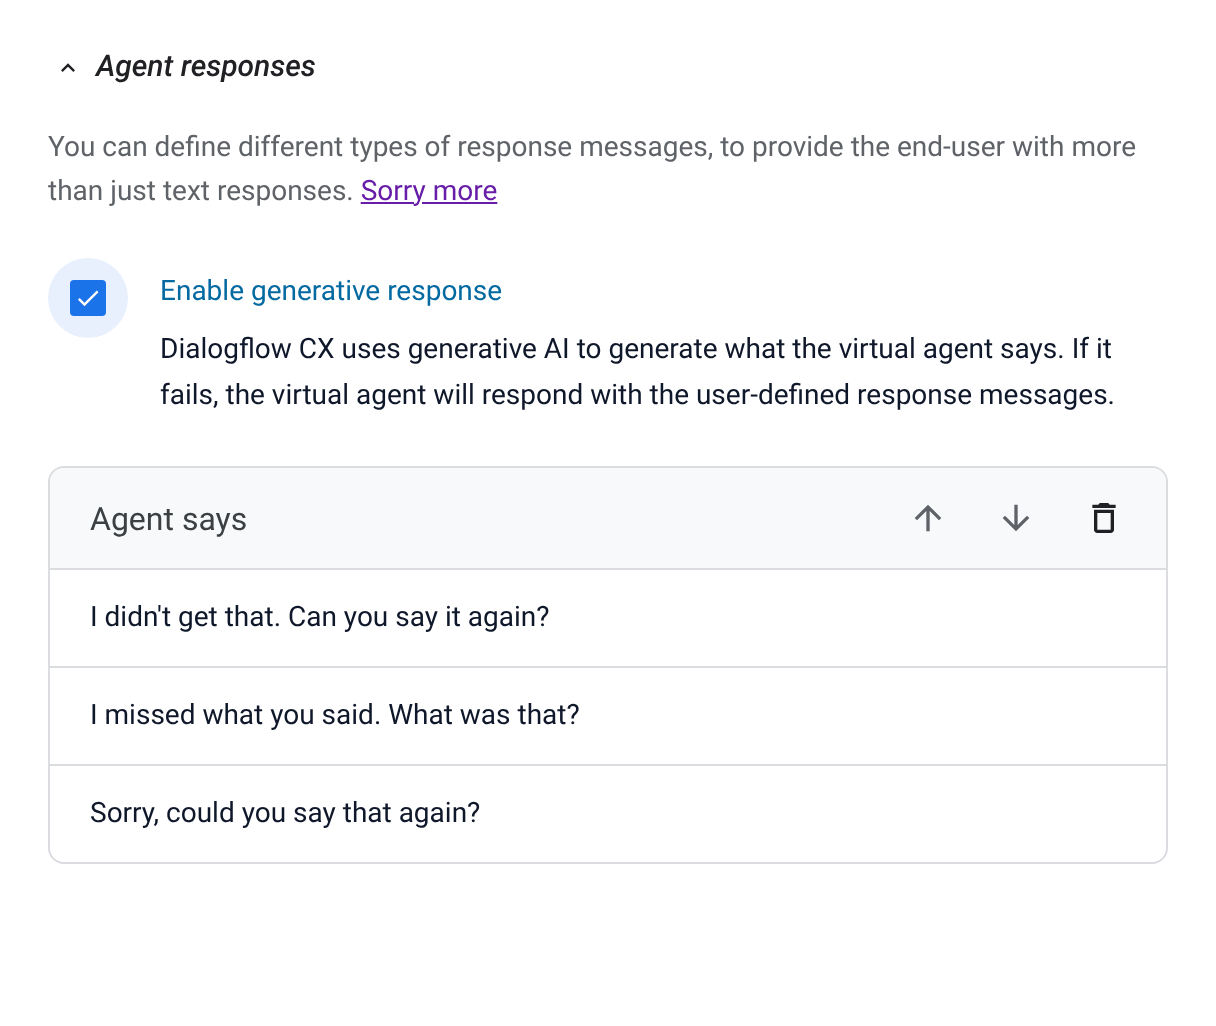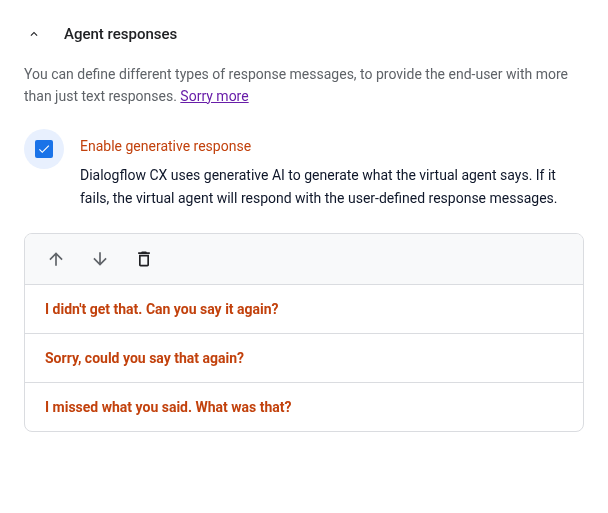--- a/index.html
+++ b/index.html
@@ -9,23 +9,24 @@
     }
     body {
       font-family: 'Google Sans', Roboto, Arial, sans-serif;
       font-size: 14px;
       color: #202124;
       width: 608px;
       padding: 24px;
     }
     .section-header {
       display: flex;
-      align-items: center;
-      gap: 20px;
+      align-items: flex-start;
+      gap: 4px;
       margin-bottom: 20px;
+      font-style: italic;
     }
     .chevron-icon {
       width: 20px;
       height: 20px;
       display: flex;
       align-items: center;
       justify-content: center;
       cursor: pointer;
     }
     .chevron-icon svg {
@@ -78,21 +79,21 @@
     .checkbox-box svg {
       width: 14px;
       height: 14px;
       fill: #fff;
     }
     .checkbox-content {
       padding-top: 9px;
     }
     .checkbox-label {
       font-size: 14px;
-      color: #c2410c;
+      color: #0369a1;
       margin-bottom: 10px;
     }
     .checkbox-desc {
       font-size: 14px;
       color: #0f172a;
       line-height: 1.6;
     }
     .responses-table {
       border: 1px solid #dadce0;
       border-radius: 8px;
@@ -128,23 +129,22 @@
       height: 20px;
       fill: #5f6368;
     }
     .action-icon.delete svg {
       fill: #202124;
     }
     .table-row {
       padding: 16px 20px;
       border-bottom: 1px solid #dadce0;
       font-size: 14px;
-      color: #c2410c;
+      color: #0f172a;
       cursor: text;
-      font-weight: bold;
     }
     .table-row:last-child {
       border-bottom: none;
     }
   </style>
 </head>
 <body>
 
 <div class="section-header">
   <span class="chevron-icon">
@@ -168,34 +168,35 @@
     </div>
   </div>
   <div class="checkbox-content">
     <div class="checkbox-label">Enable generative response</div>
     <div class="checkbox-desc">Dialogflow CX uses generative AI to generate what the virtual agent says. If it fails, the virtual agent will respond with the user-defined response messages.</div>
   </div>
 </div>
 
 <div class="responses-table">
   <div class="table-header">
+    <div class="table-header-title">Agent says</div>
     <div class="table-header-actions">
       <span class="action-icon">
         <svg viewBox="0 0 24 24">
             <path d="M4 12l1.41 1.41L11 7.83V20h2V7.83l5.58 5.59L20 12l-8-8-8 8z"></path>
           </svg>
       </span>
       <span class="action-icon">
         <svg viewBox="0 0 24 24">
             <path d="M20 12l-1.41-1.41L13 16.17V4h-2v12.17l-5.58-5.59L4 12l8 8 8-8z"></path>
           </svg>
       </span>
       <span class="action-icon delete">
         <svg viewBox="0 0 24 24">
             <path d="M6 19c0 1.1.9 2 2 2h8c1.1 0 2-.9 2-2V7H6v12zM8 9h8v10H8V9zm7.5-5l-1-1h-5l-1 1H5v2h14V4h-3.5z"></path>
           </svg>
       </span>
     </div>
   </div>
   <div class="table-row">I didn't get that. Can you say it again?</div>
+  <div class="table-row">I missed what you said. What was that?</div>
   <div class="table-row">Sorry, could you say that again?</div>
-  <div class="table-row">I missed what you said. What was that?</div>
 </div>
 
 </body></html>

